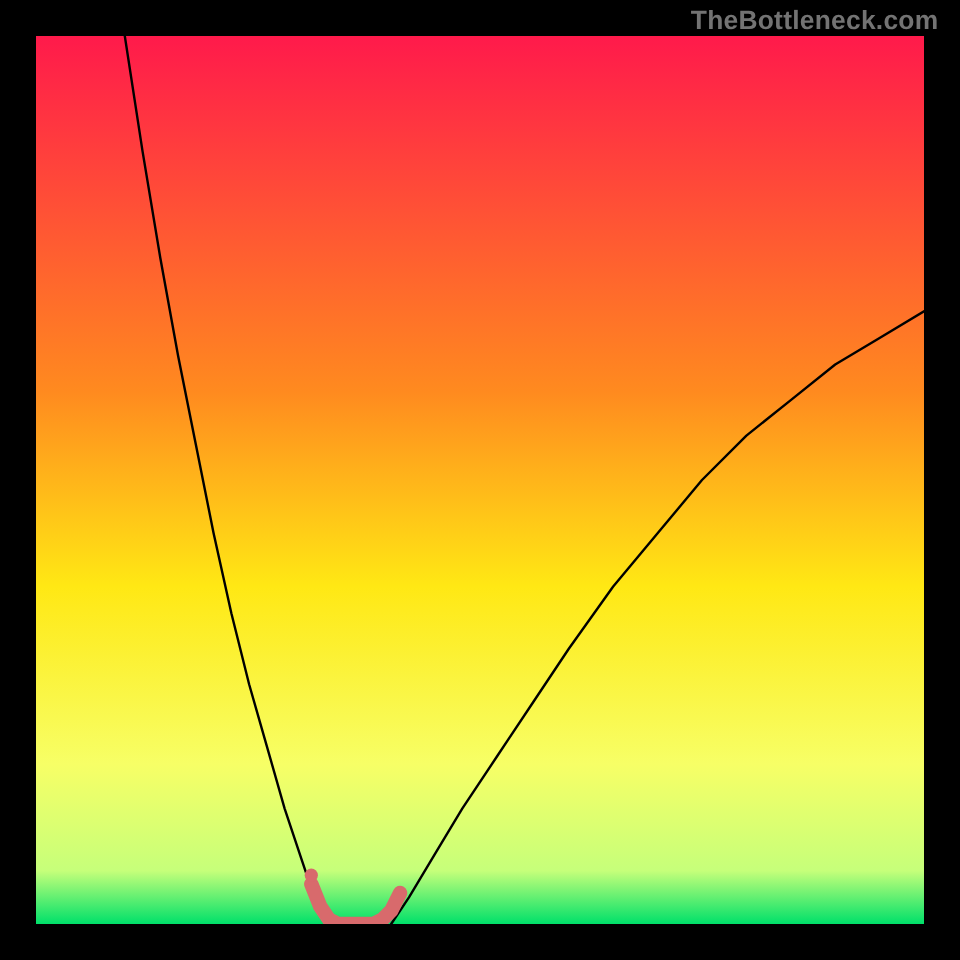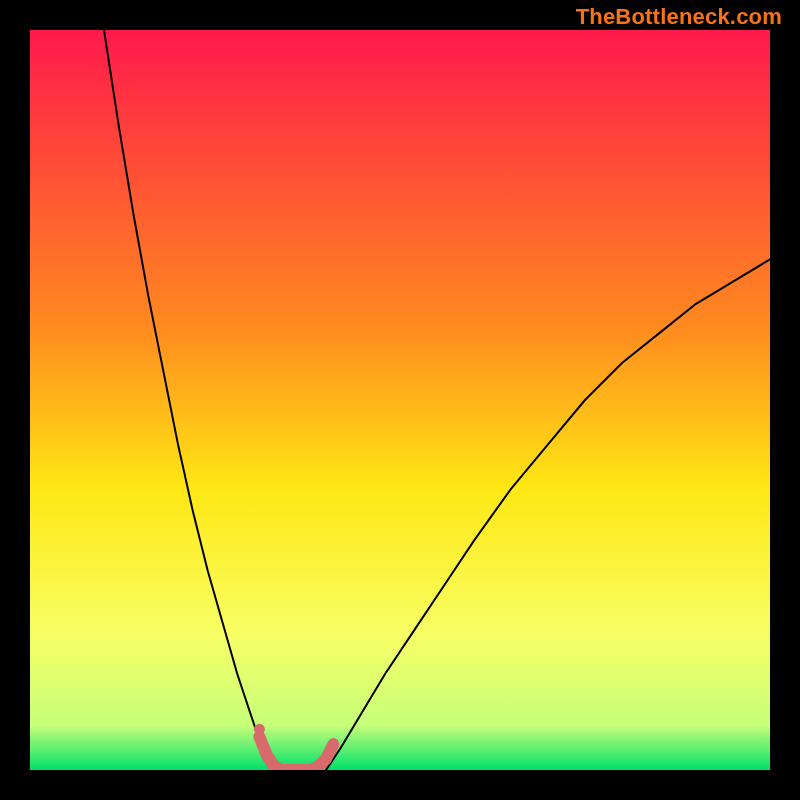--- a/index.html
+++ b/index.html
@@ -16,21 +16,21 @@
     height: 800px;
     background: #000;
   }
   .watermark {
     position: absolute;
     top: 4px;
     right: 18px;
     font-family: Arial, Helvetica, sans-serif;
     font-size: 22px;
     font-weight: 600;
-    color: #f97316;
+    color: #737373;
     letter-spacing: 0.2px;
     z-index: 5;
   }
   svg.plot {
     position: absolute;
     left: 30px;
     top: 30px;
     width: 740px;
     height: 740px;
     display: block;

